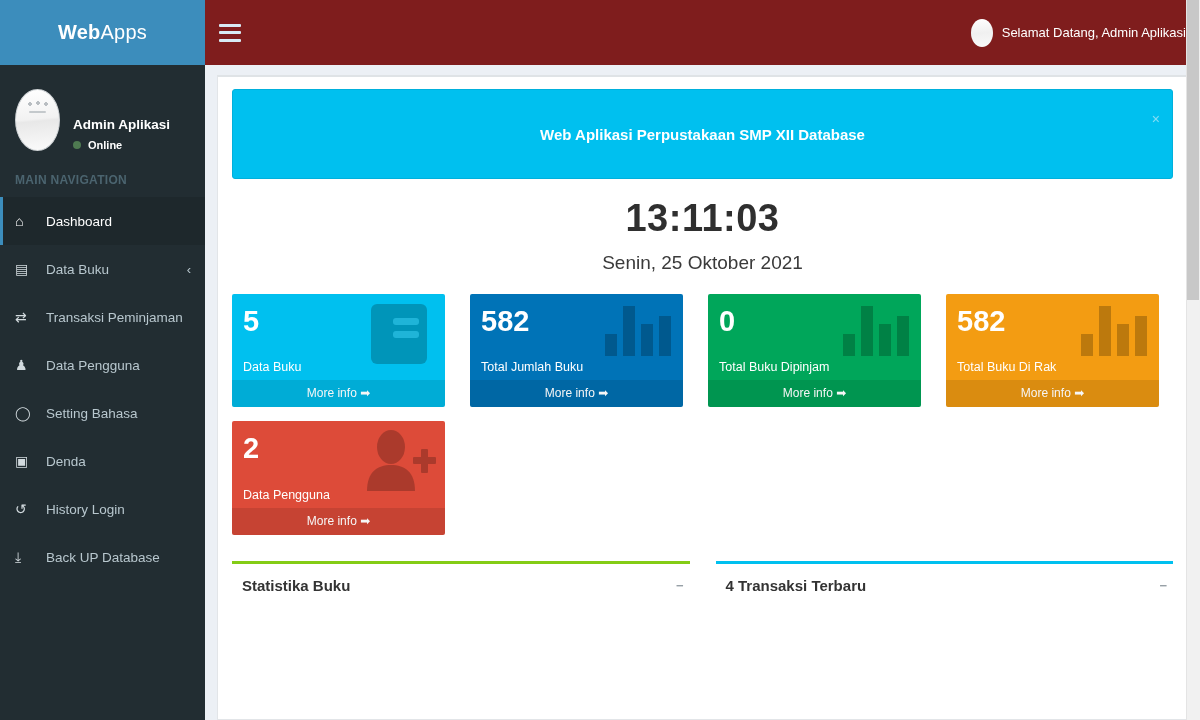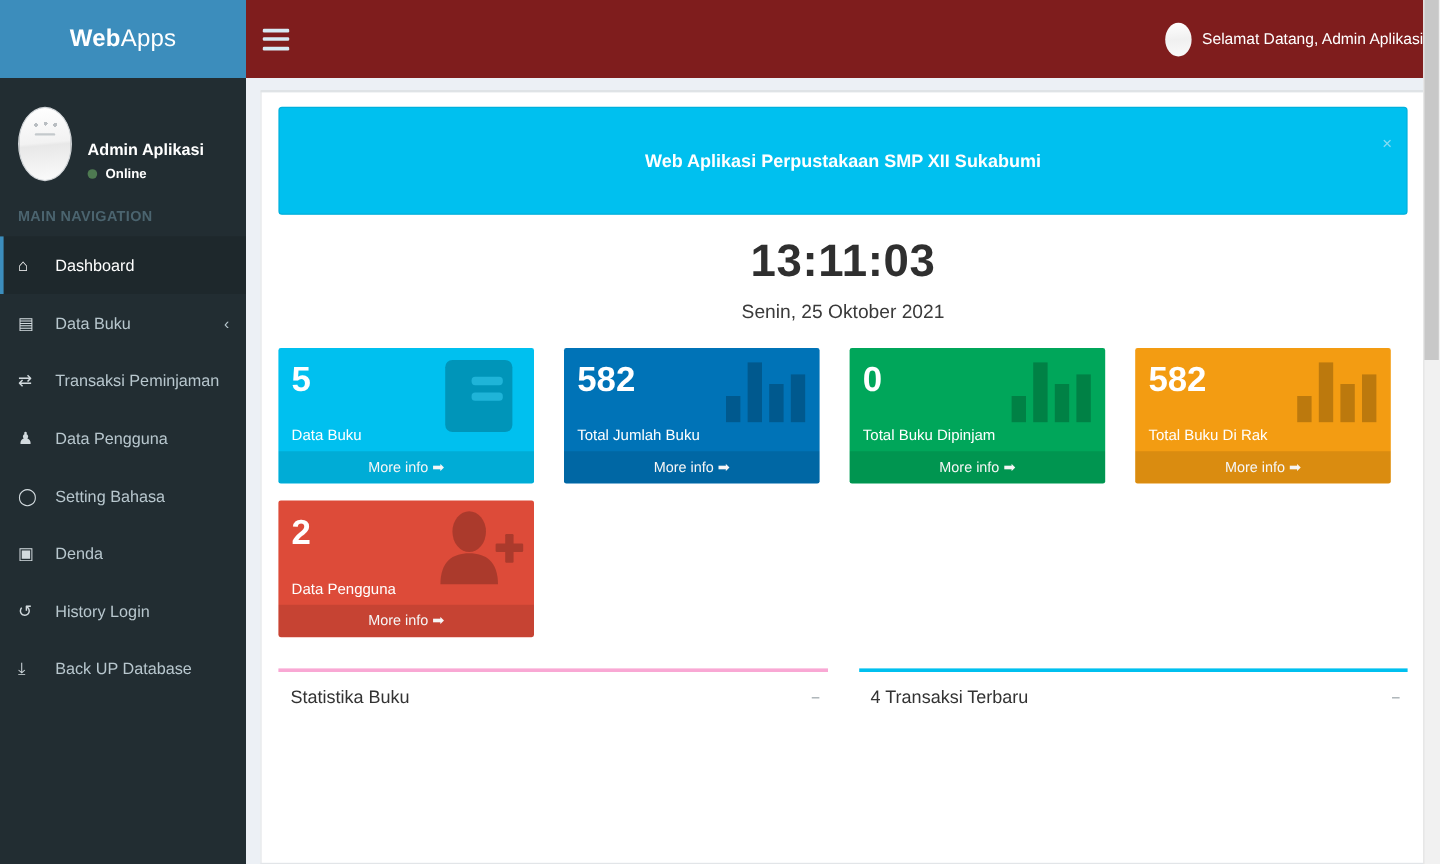--- a/index.html
+++ b/index.html
@@ -112,21 +112,21 @@
   }
   .banner-title { color: #fff; font-size: 15px; font-weight: 700; }
   .banner-close {
     position: absolute; right: 12px; top: 22px;
     color: #bfe9f6; font-size: 14px; line-height: 1;
     cursor: pointer; opacity: .7;
   }
 
   
   .clock { text-align: center; font-size: 38px; color: #2f2f2f; font-weight: 700; letter-spacing: .5px; }
-  .clock-date { text-align: center; font-size: 16px; color: #3a3a3a; margin-top: 12px; margin-bottom: 20px; }
+  .clock-date { text-align: center; font-size: 19px; color: #3a3a3a; margin-top: 12px; margin-bottom: 20px; }
 
   
   .cards-row { display: flex; gap: 25px; margin-bottom: 14px; }
   .sbox {
     width: 213px; border-radius: 2px; position: relative; overflow: hidden;
     color: #fff;
   }
   .sbox-inner { padding: 12px 12px 6px 11px; position: relative; z-index: 2; }
   .sbox-num { font-size: 29px; font-weight: 700; line-height: 1.05; }
   .sbox-text { font-size: 12.5px; padding-top: 24px; }
@@ -140,21 +140,21 @@
     cursor: pointer;
   }
   .bg-aqua   { background: #00c0ef; } .bg-aqua   .sbox-foot { background: rgba(0,0,0,.10); }
   .bg-blue   { background: #0073b7; } .bg-blue   .sbox-foot { background: rgba(0,0,0,.10); }
   .bg-green  { background: #00a65a; } .bg-green  .sbox-foot { background: rgba(0,0,0,.10); }
   .bg-yellow { background: #f39c12; } .bg-yellow .sbox-foot { background: rgba(0,0,0,.10); }
   .bg-red    { background: #dd4b39; } .bg-red    .sbox-foot { background: rgba(0,0,0,.10); }
 
   
   .panels { display: flex; gap: 26px; margin-top: 26px; }
-  .panel { flex: 1; background: #fff; border-top: 3px solid #f9a8d4; min-width: 0; }
+  .panel { flex: 1; background: #fff; border-top: 3px solid #84cc16; min-width: 0; font-weight: bold; }
   .panel.cyan { border-top-color: #00c0ef; }
   .panel-head {
     display: flex; align-items: center; justify-content: space-between;
     padding: 13px 6px 10px 10px;
   }
   .panel-title { font-size: 15px; color: #333; }
   .panel-min { color: #97a0a6; font-size: 13px; cursor: pointer; line-height: 1; }
 
   
   .scroll-track {
@@ -238,21 +238,21 @@
       <div class="topbar-user">
         <div class="avatar-sm"></div>
         <span class="topbar-user-text">Selamat Datang, Admin Aplikasi</span>
       </div>
     </header>
 
     <div class="content-wrap">
       <div class="content-card">
 
         <div class="banner">
-          <span class="banner-title">Web Aplikasi Perpustakaan SMP XII Sukabumi</span>
+          <span class="banner-title">Web Aplikasi Perpustakaan SMP XII Database</span>
           <span class="banner-close">×</span>
         </div>
 
         <div class="clock">13:11:03</div>
         <div class="clock-date">Senin, 25 Oktober 2021</div>
 
         <div class="cards-row" id="row1">
             <div class="sbox bg-aqua">
               <div class="sbox-ico"><svg width="74" height="68" viewBox="0 0 74 68">
                   <path d="M14 4 h44 a6 6 0 0 1 6 6 v48 a6 6 0 0 1 -6 6 h-44 a6 6 0 0 1 -6 -6 v-48 a6 6 0 0 1 6 -6 z" fill="#000"></path>

